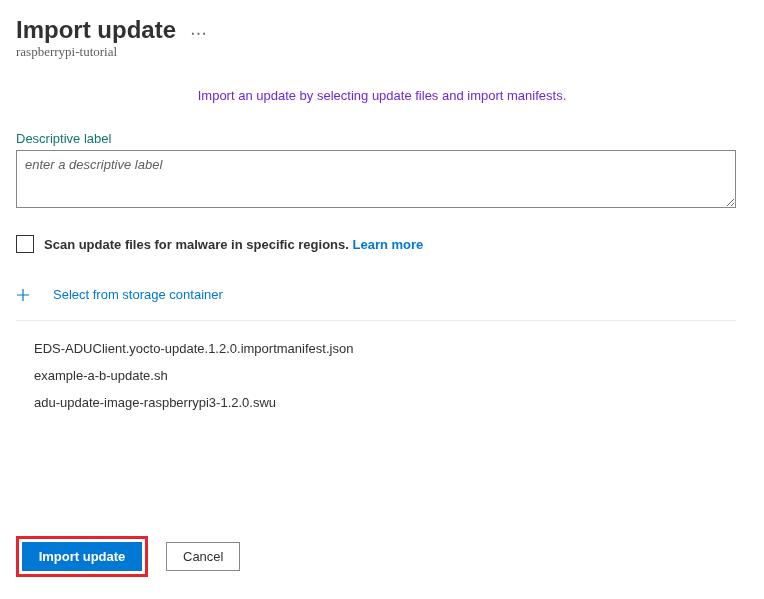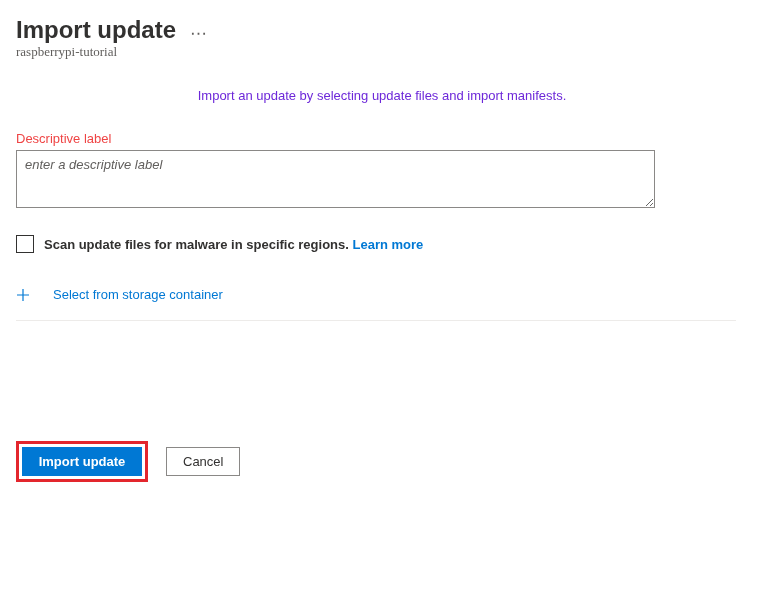--- a/index.html
+++ b/index.html
@@ -36,25 +36,25 @@
       font-family: Liberation Serif, serif;
     }
     .intro-text {
       font-size: 13px;
       color: #6d28d9;
       margin-bottom: 28px;
       text-align: center;
     }
     .field-label {
       font-size: 13px;
-      color: #ef4444;
+      color: #0f766e;
       margin-bottom: 4px;
     }
     .textarea {
-      width: 639px;
+      width: 720px;
       height: 58px;
       border: 1px solid #8a8886;
       padding: 6px 8px;
       font-family: inherit;
       font-size: 13px;
       font-style: italic;
       color: #605e5c;
       resize: both;
       overflow: auto;
     }
@@ -196,20 +196,25 @@
     <svg viewBox="0 0 14 14">
         <path d="M7 1 L7 13 M1 7 L13 7" stroke="#0078d4" stroke-width="1.2" fill="none"></path>
       </svg>
   </span>
   <span>Select from storage container</span>
 </div>
 
 <hr class="divider">
 
 <div class="update-group">
+  <div class="file-list">
+    <div class="file-item">EDS-ADUClient.yocto-update.1.2.0.importmanifest.json</div>
+    <div class="file-item">example-a-b-update.sh</div>
+    <div class="file-item">adu-update-image-raspberrypi3-1.2.0.swu</div>
+  </div>
 </div>
 
 <div class="footer">
   <span class="primary-wrap">
     <button class="primary-btn">Import update</button>
   </span>
   <button class="secondary-btn">Cancel</button>
 </div>
 
 

